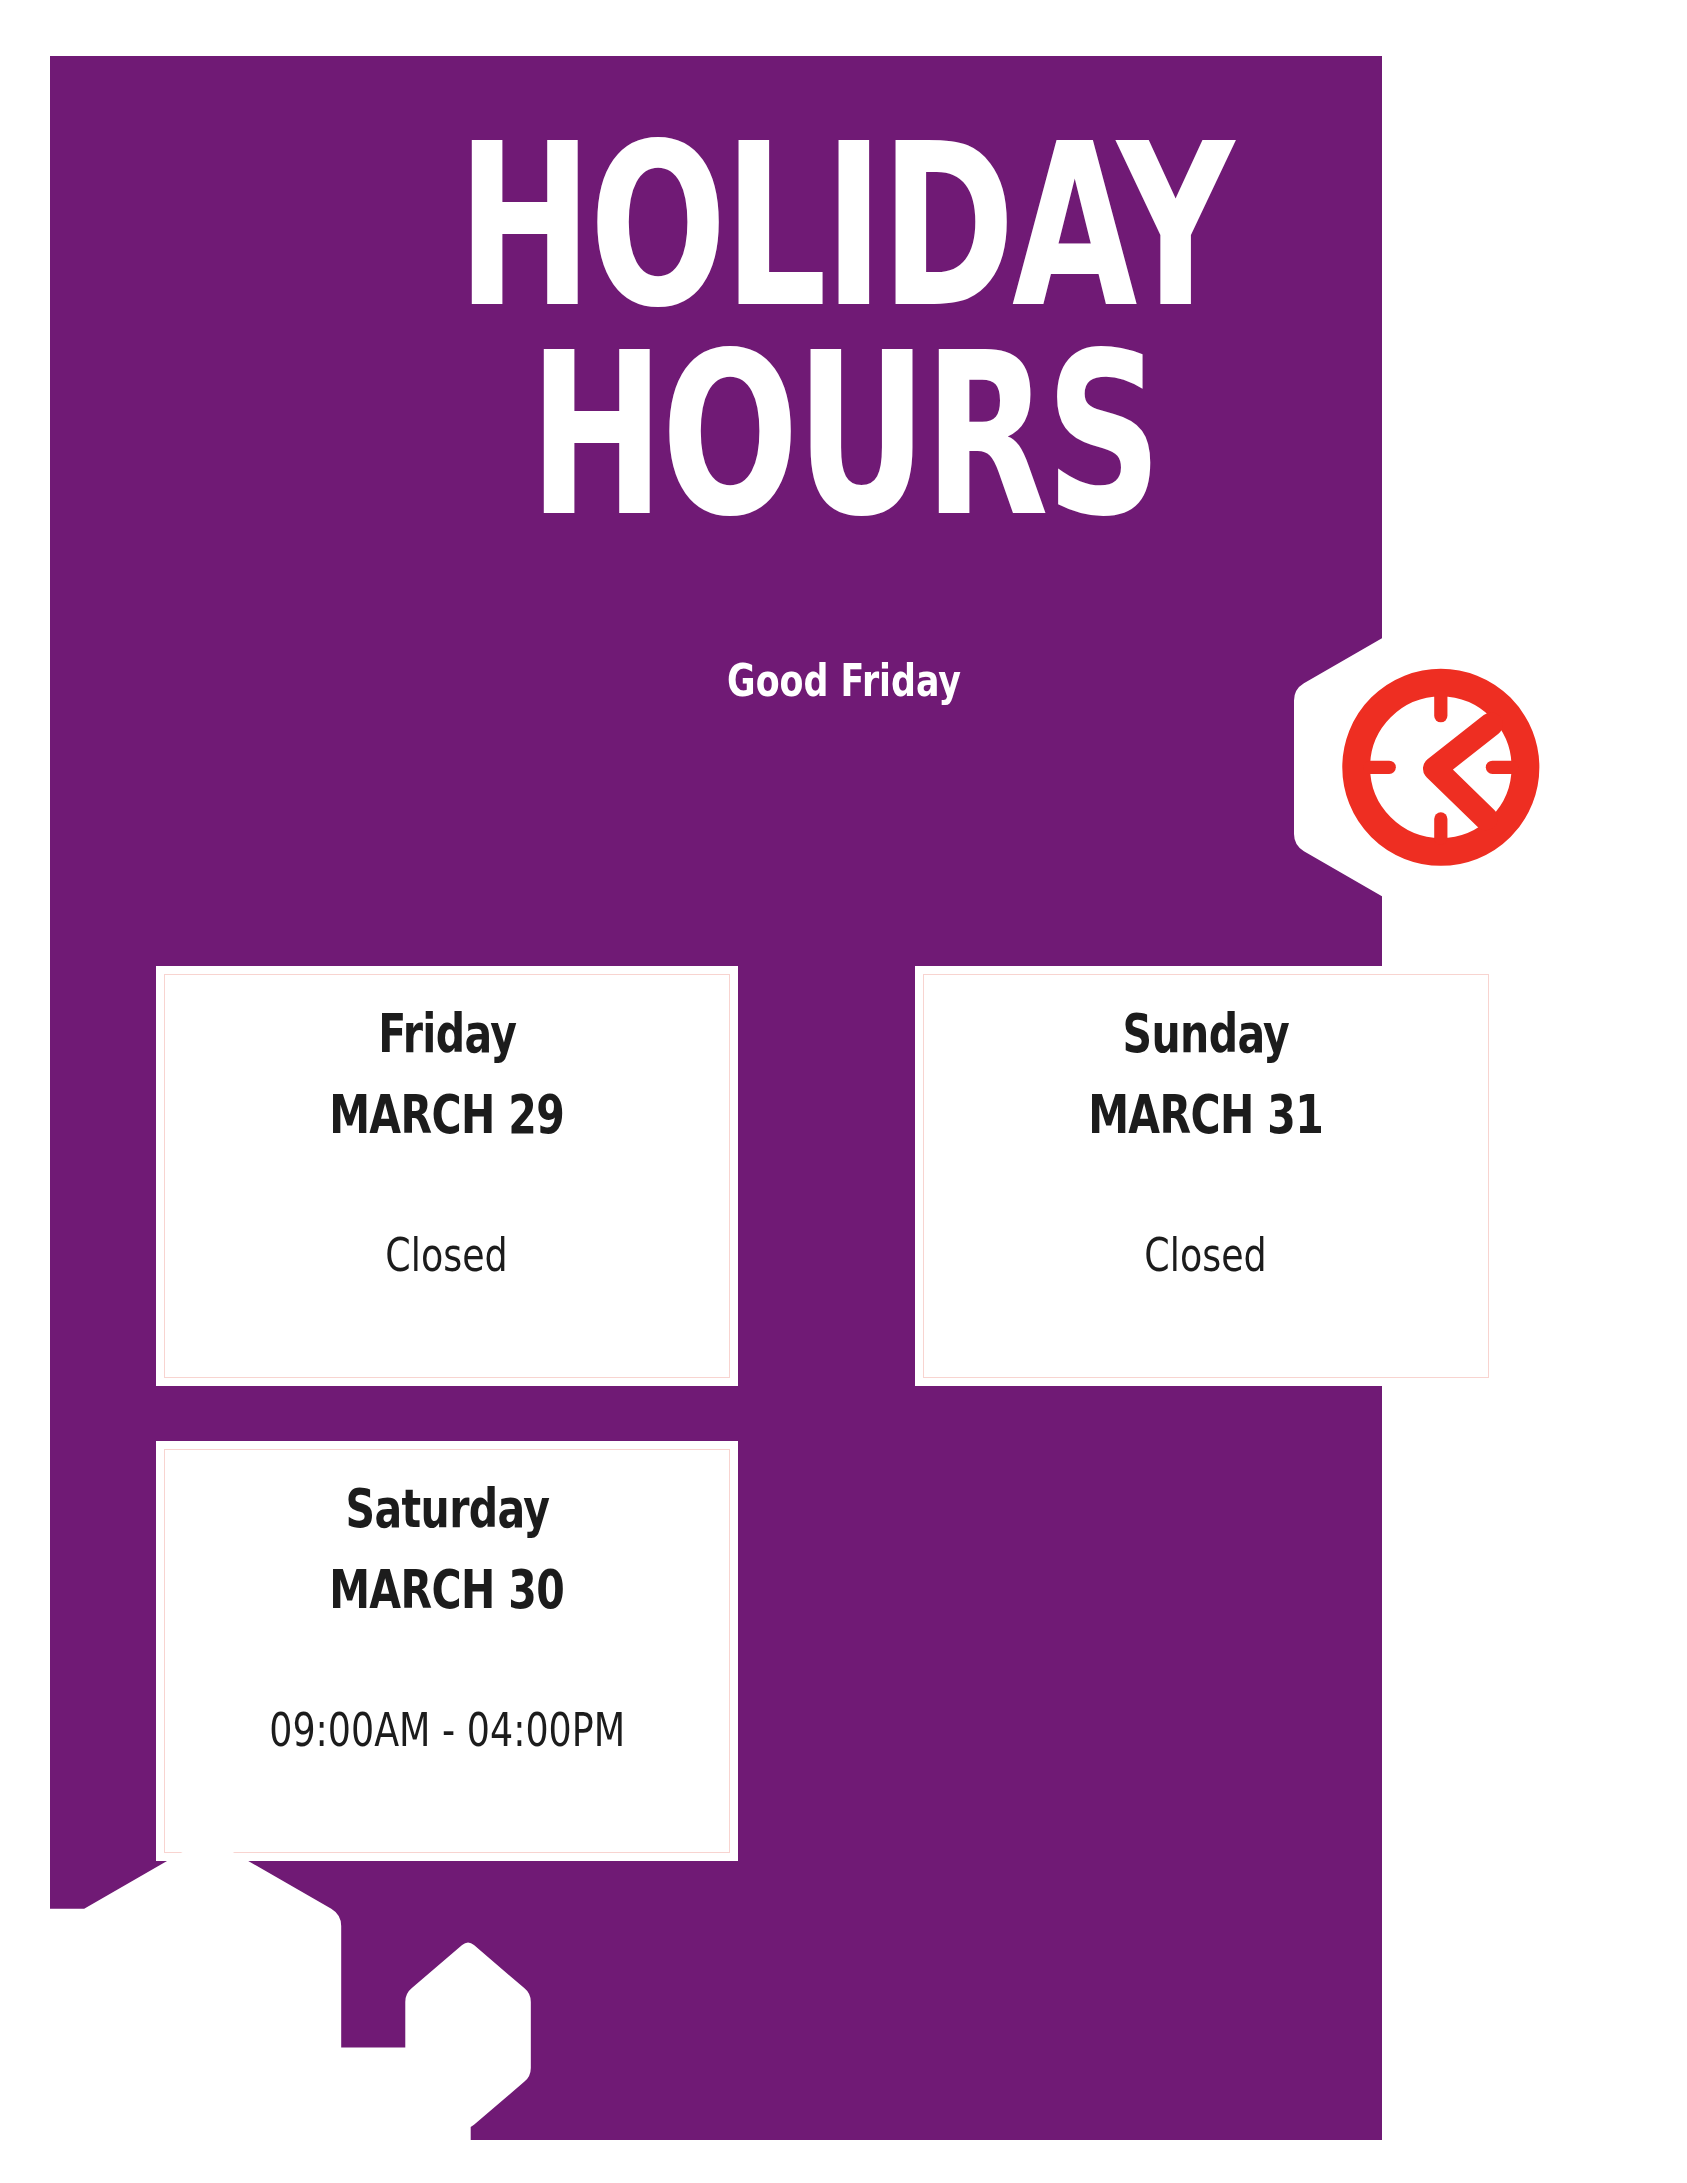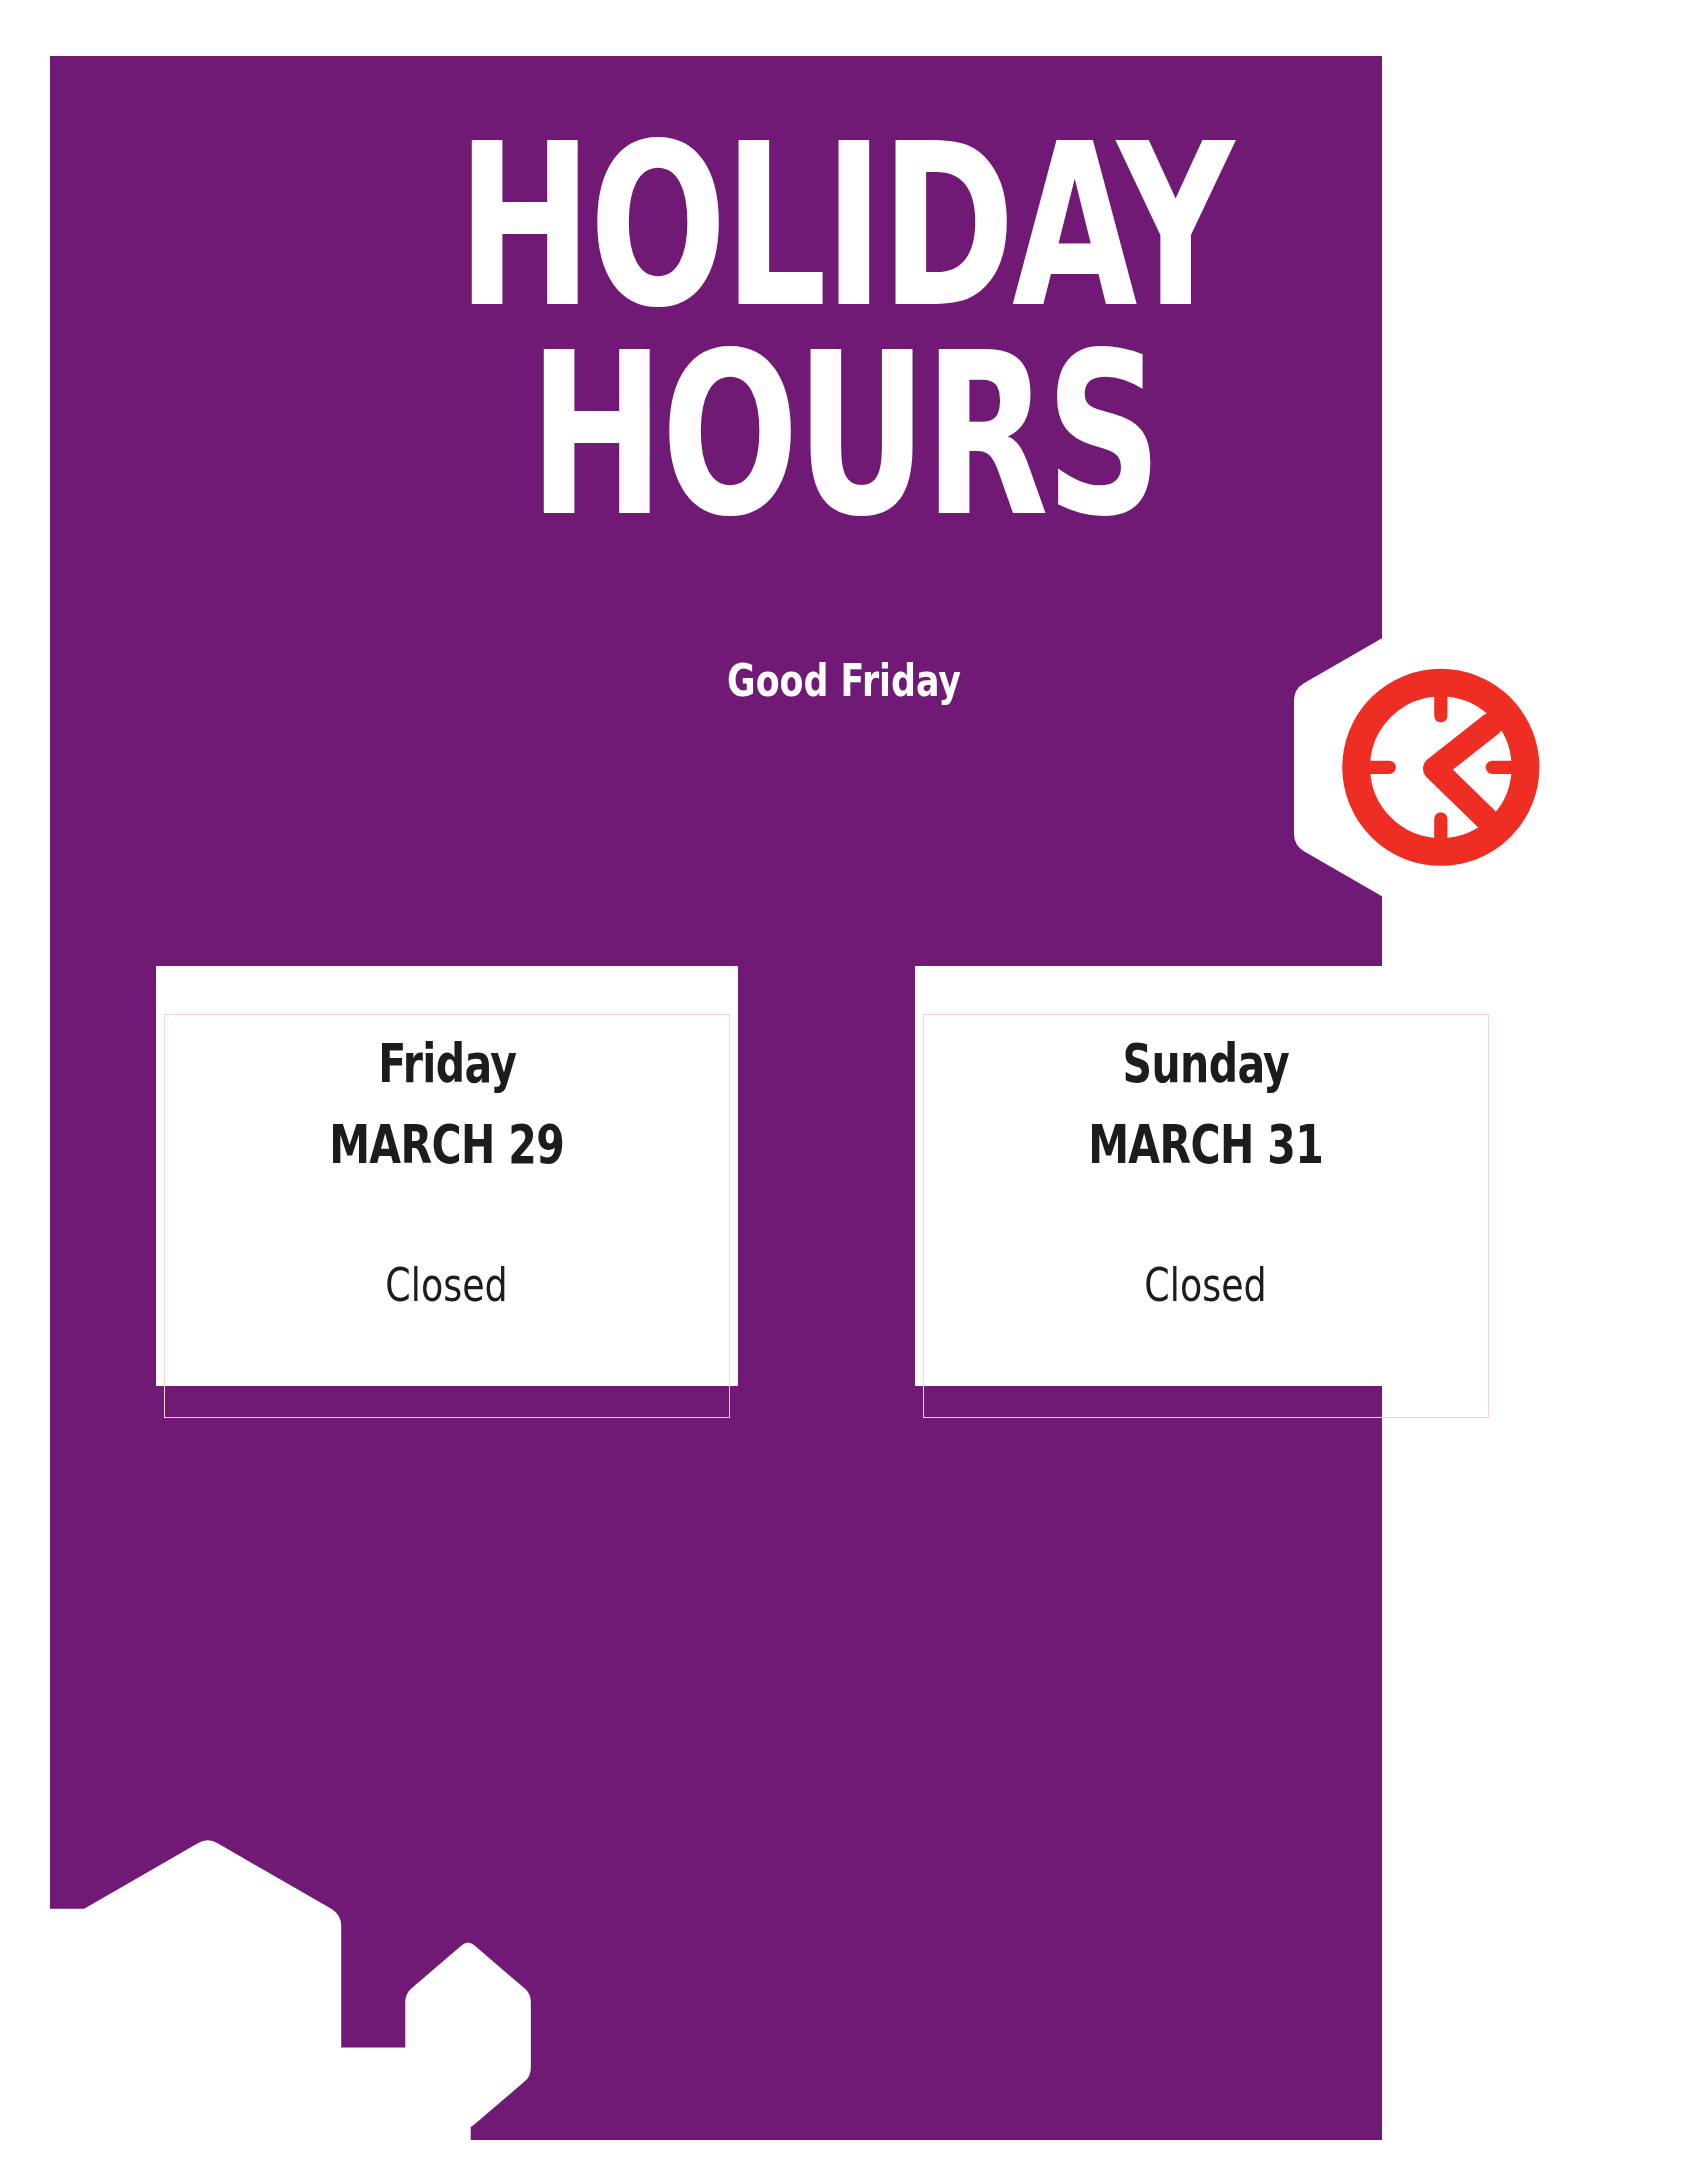--- a/index.html
+++ b/index.html
@@ -93,22 +93,21 @@
     padding: 8px;
   }
   .hours-card-inner {
     box-sizing: border-box;
     width: 100%;
     height: 100%;
     border: 1.3px solid #f8d4d0;
     display: flex;
     flex-direction: column;
     align-items: center;
-    padding-top: 22px;
-    margin-top: 40px;
+    padding-top: 32px;
   }
   .card-weekday {
     color: #1c1c1c;
     font-family: "Liberation Sans Narrow", "DejaVu Sans Condensed", "Liberation Sans", sans-serif;
     font-weight: 700;
     font-size: 53px;
     line-height: 1.0;
     transform: scaleX(0.86);
     letter-spacing: -0.7px;
   }
@@ -193,20 +192,27 @@
     </div>
 
     <div class="hours-card">
       <div class="hours-card-inner">
         <div class="card-weekday">Sunday</div>
         <div class="card-date">MARCH 31</div>
         <div class="card-hours">Closed</div>
       </div>
     </div>
 
+    <div class="hours-card">
+      <div class="hours-card-inner">
+        <div class="card-weekday">Saturday</div>
+        <div class="card-date">MARCH 30</div>
+        <div class="card-hours">09:00AM - 04:00PM</div>
+      </div>
+    </div>
 
 
   </div>
 
   <div id="bottom-deco">
     <svg width="1588" height="370" viewBox="0 0 2400 560" xmlns="http://www.w3.org/2000/svg">
 
       <path d="M 50 210
                L 222 111
                Q 237 102 252 111

